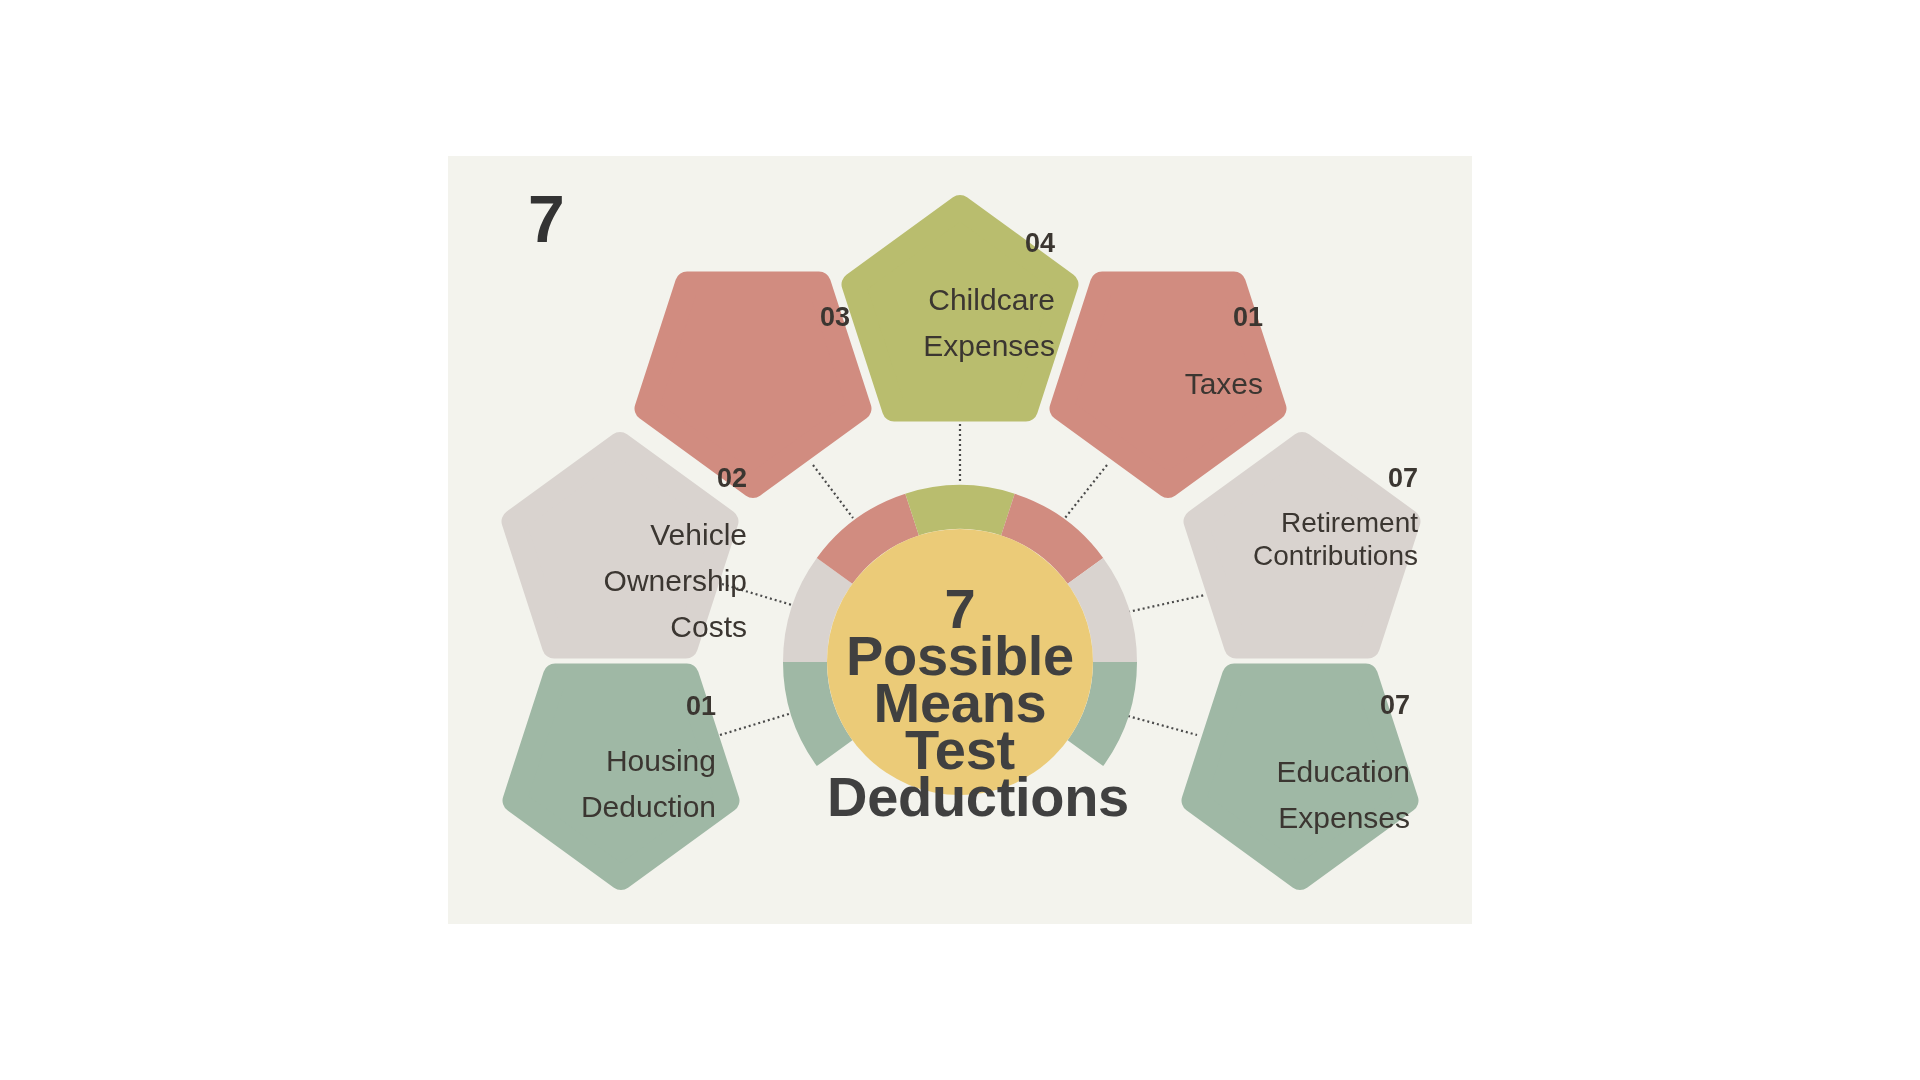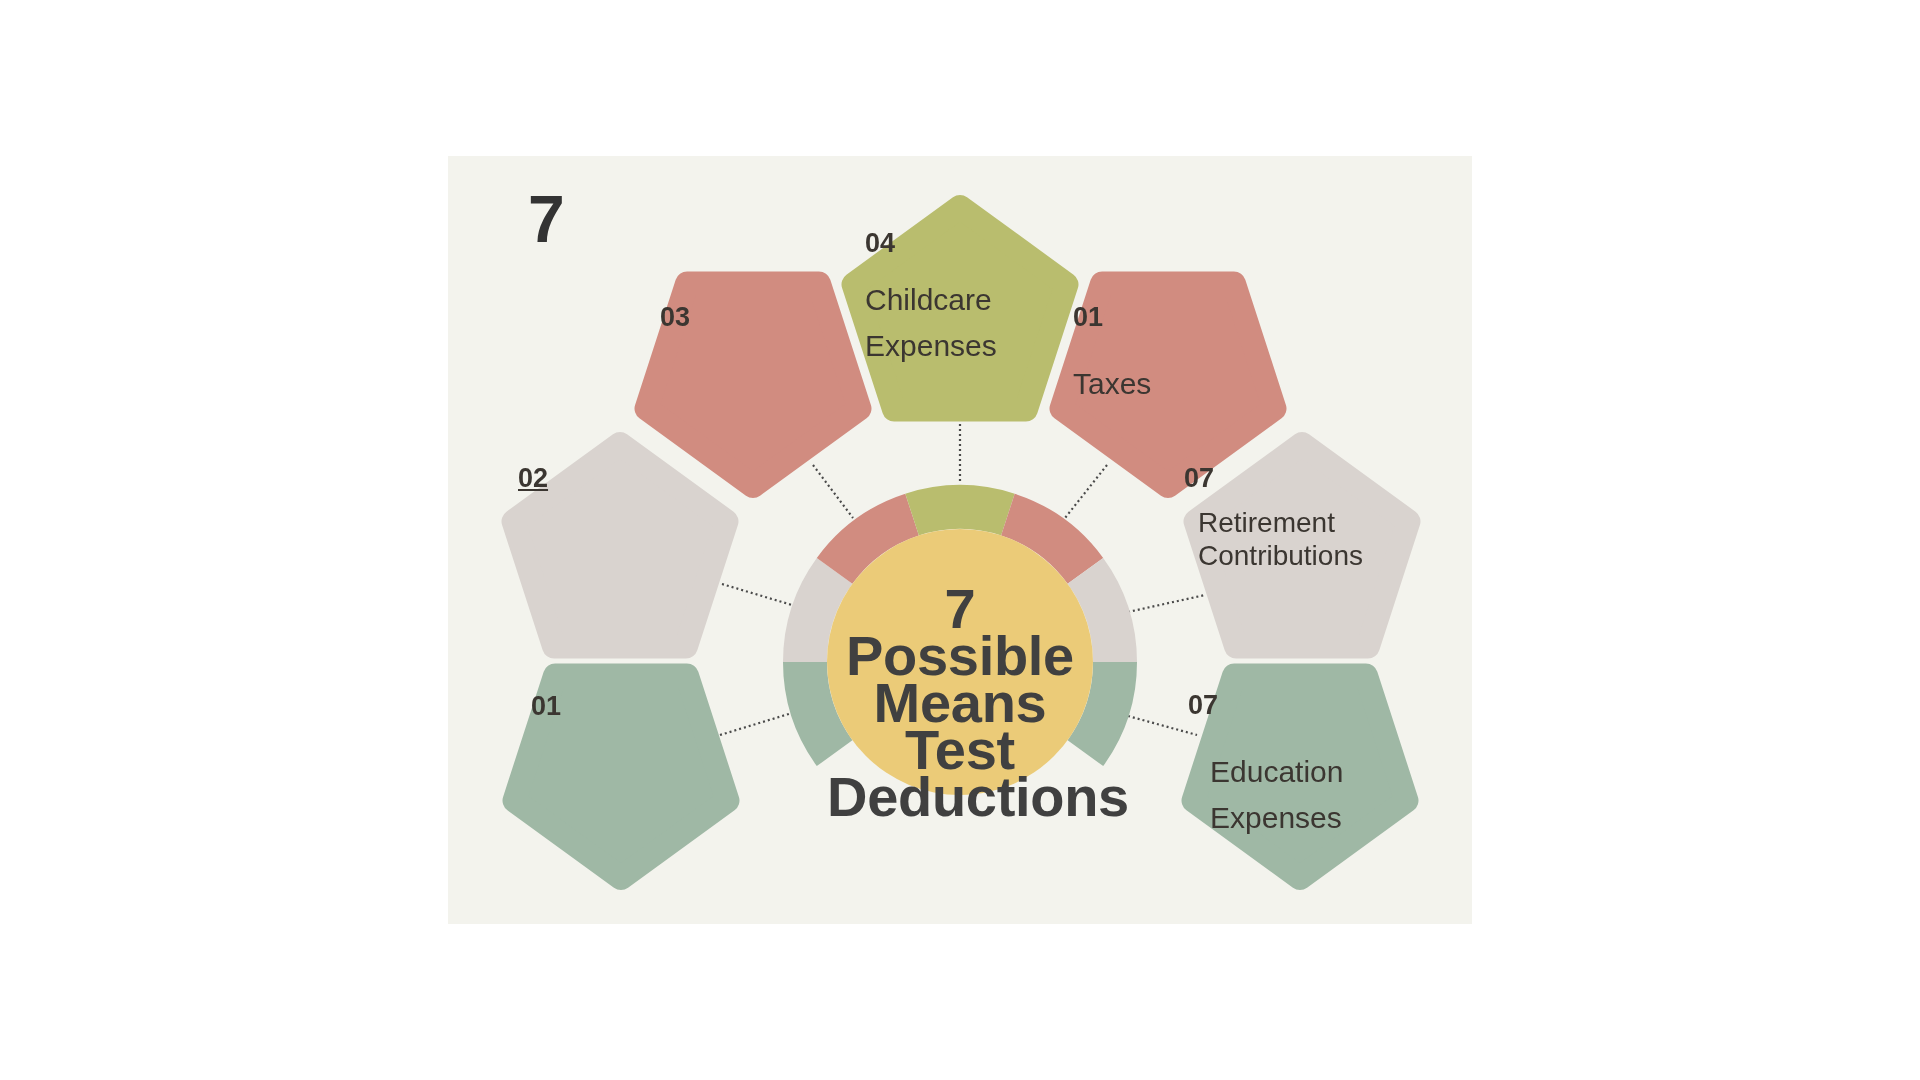--- a/index.html
+++ b/index.html
@@ -1,20 +1,20 @@
 <!DOCTYPE html>
 <html><head>
 <meta charset="utf-8">
 <style>
   html, body { margin:0; padding:0; }
   body { width:1920px; height:1080px; background:#ffffff; position:relative; overflow:hidden; font-family:"Liberation Sans", "DejaVu Sans", sans-serif; }
   #panel { position:absolute; left:448px; top:156px; width:1024px; height:768px; background:#f3f3ed; }
   #diagram { position:absolute; left:0; top:0; width:1920px; height:1080px; }
   .big-num { position:absolute; left:528px; top:186px; font-size:66px; font-weight:bold; color:#333333; line-height:1; }
-  .label { position:absolute; text-align:left; color:#3b3631; }
+  .label { position:absolute; text-align:right; color:#3b3631; }
   .label .num { display:block; font-weight:bold; font-size:27px; line-height:1; margin-bottom:10px; }
   .label .txt { display:block; font-size:30px; line-height:46px; white-space:pre-line; }
   .label.small .txt { font-size:28px; line-height:33px; }
   .center-title { position:absolute; left:827px; top:585px; width:266px; text-align:center; font-size:56px; font-weight:bold; line-height:47px; color:#404040; white-space:pre-line; letter-spacing:-0.3px; }
 </style>
 </head>
 <body>
 
 <div id="panel"></div>
 
@@ -57,24 +57,29 @@
     <polygon fill="#d9d3cf" stroke="#d9d3cf" points="1302,444 1408.5,521.4 1367.9,646.6 1236.1,646.6 1195.5,521.4"></polygon>
 
     <polygon fill="#9fb8a5" stroke="#9fb8a5" points="1300,878 1406.5,800.6 1365.9,675.4 1234.1,675.4 1193.5,800.6"></polygon>
   </g>
 </svg>
 
 <div class="big-num">7</div>
 
 <div class="label" style="left:531px; top:693px; width:185px;">
   <span class="num">01</span>
+  <span class="txt" style="margin-top:18px;">Housing
+Deduction</span>
 </div>
 
-<div class="label" style="left:530px; top:465px; width:190px;text-decoration:underline;">
+<div class="label" style="left:557px; top:465px; width:190px;">
   <span class="num" style="margin-left:-12px;">02</span>
+  <span class="txt" style="margin-top:20px;">Vehicle
+Ownership
+Costs</span>
 </div>
 
 <div class="label" style="left:660px; top:304px; width:190px;">
   <span class="num">03</span>
 </div>
 
 <div class="label" style="left:865px; top:230px; width:190px;">
   <span class="num">04</span>
   <span class="txt" style="margin-top:20px;">Childcare
 Expenses</span>

